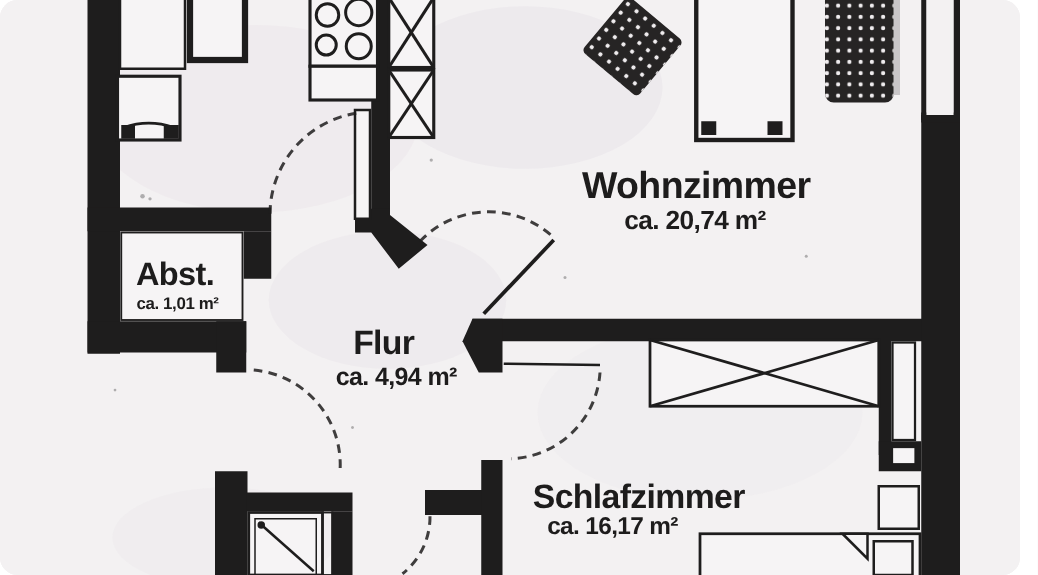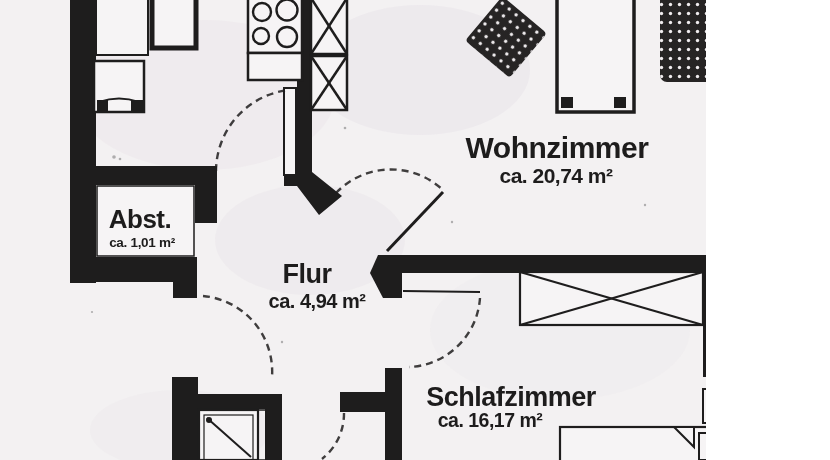--- a/index.html
+++ b/index.html
@@ -1,16 +1,16 @@
 <!DOCTYPE html>
 <html style="--wall: #1e1d1d; --paper: #f3f1f2; --room: #f6f4f5; --furniture: #262424; --text: #1d1c1c;"><head>
 <meta charset="utf-8">
 <style>
   html,body{margin:0;padding:0;background:#ffffff;}
-  .stage{position:relative;width:706px;height:460px;overflow:hidden;background:var(--paper,#f3f1f2);}
+  .stage{position:relative;width:816px;height:460px;overflow:hidden;background:var(--paper,#f3f1f2);border-radius:14px;}
   svg{display:block;}
   .wall{fill:var(--wall,#1e1d1d);}
   .box{fill:var(--room,#f6f4f5);stroke:var(--wall,#1e1d1d);}
   .open{fill:none;stroke:var(--wall,#1e1d1d);}
   .dash{fill:none;stroke:var(--wall,#1e1d1d);stroke-dasharray:7 5;stroke-width:2.4;opacity:.85;}
   .dark{fill:var(--furniture,#262424);}
   .speck{fill:#5a5a5a;opacity:.45;}
   text{font-family:"Liberation Sans", sans-serif;font-weight:700;fill:var(--text,#1d1c1c);letter-spacing:-0.5px;}
   .t-big{font-size:30px;}
   .t-mid{font-size:27px;}

